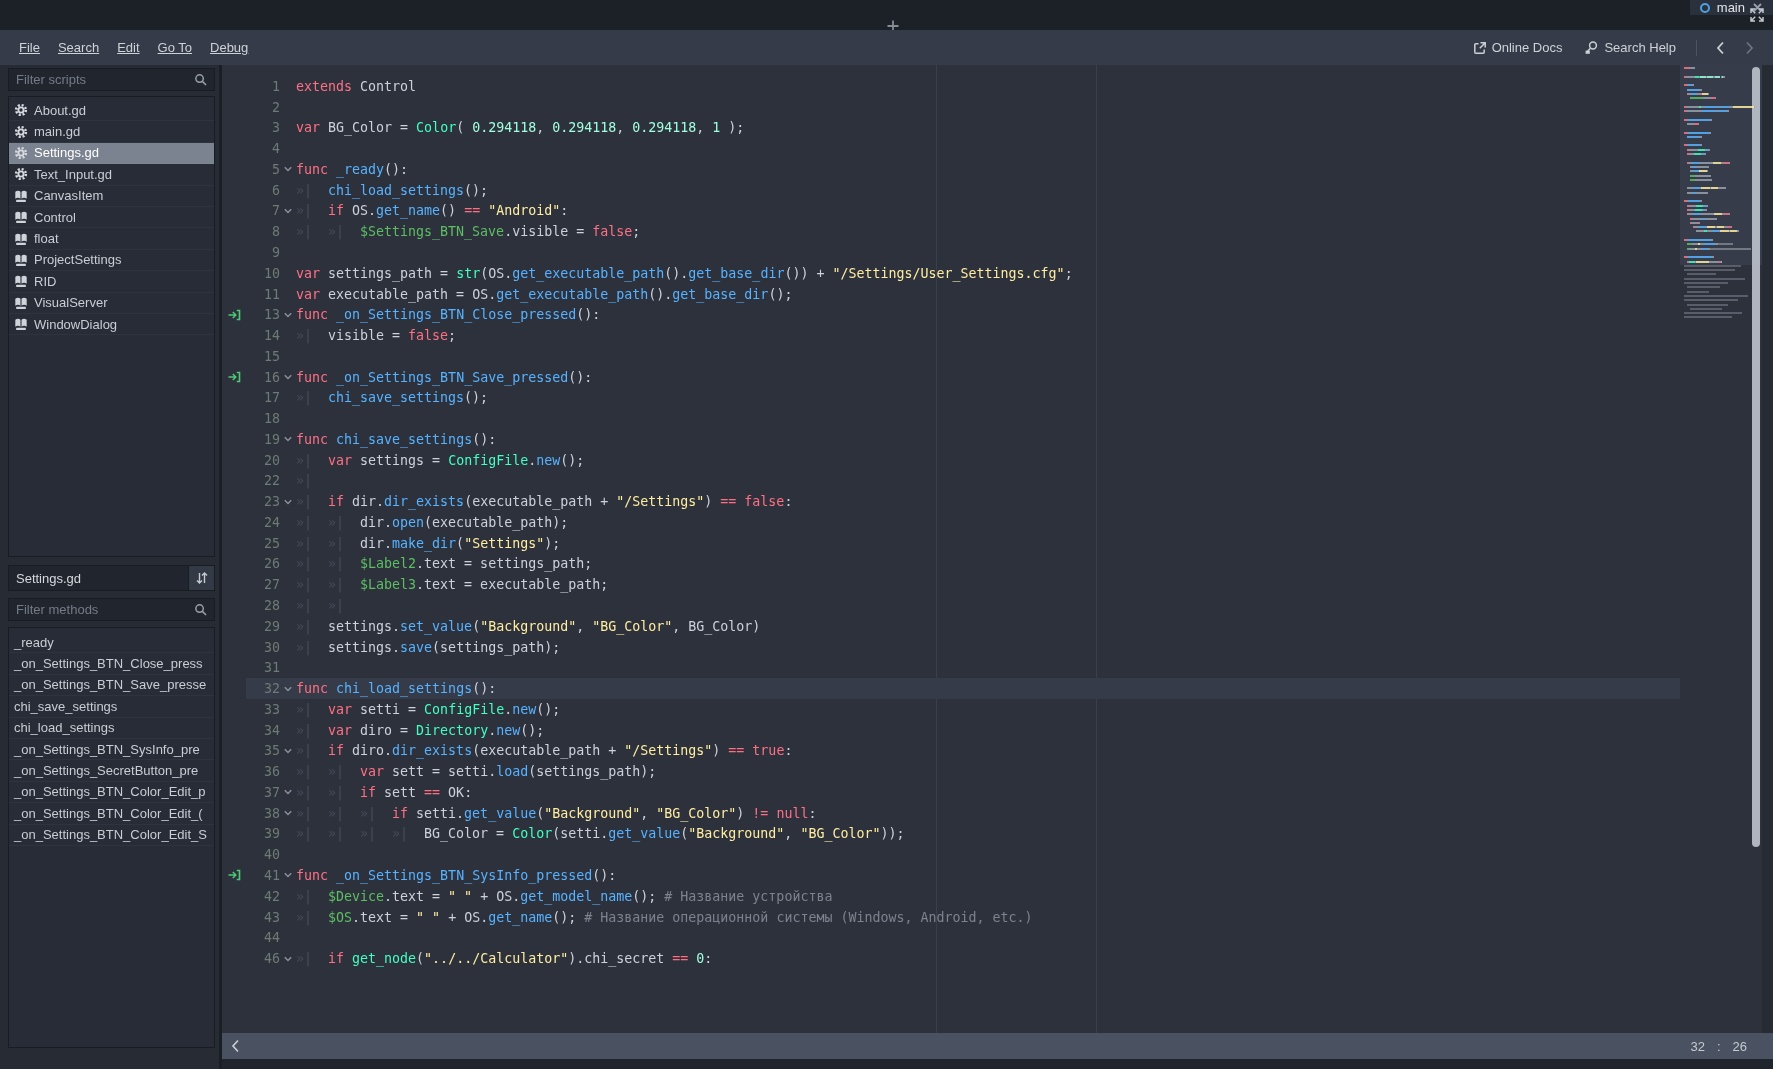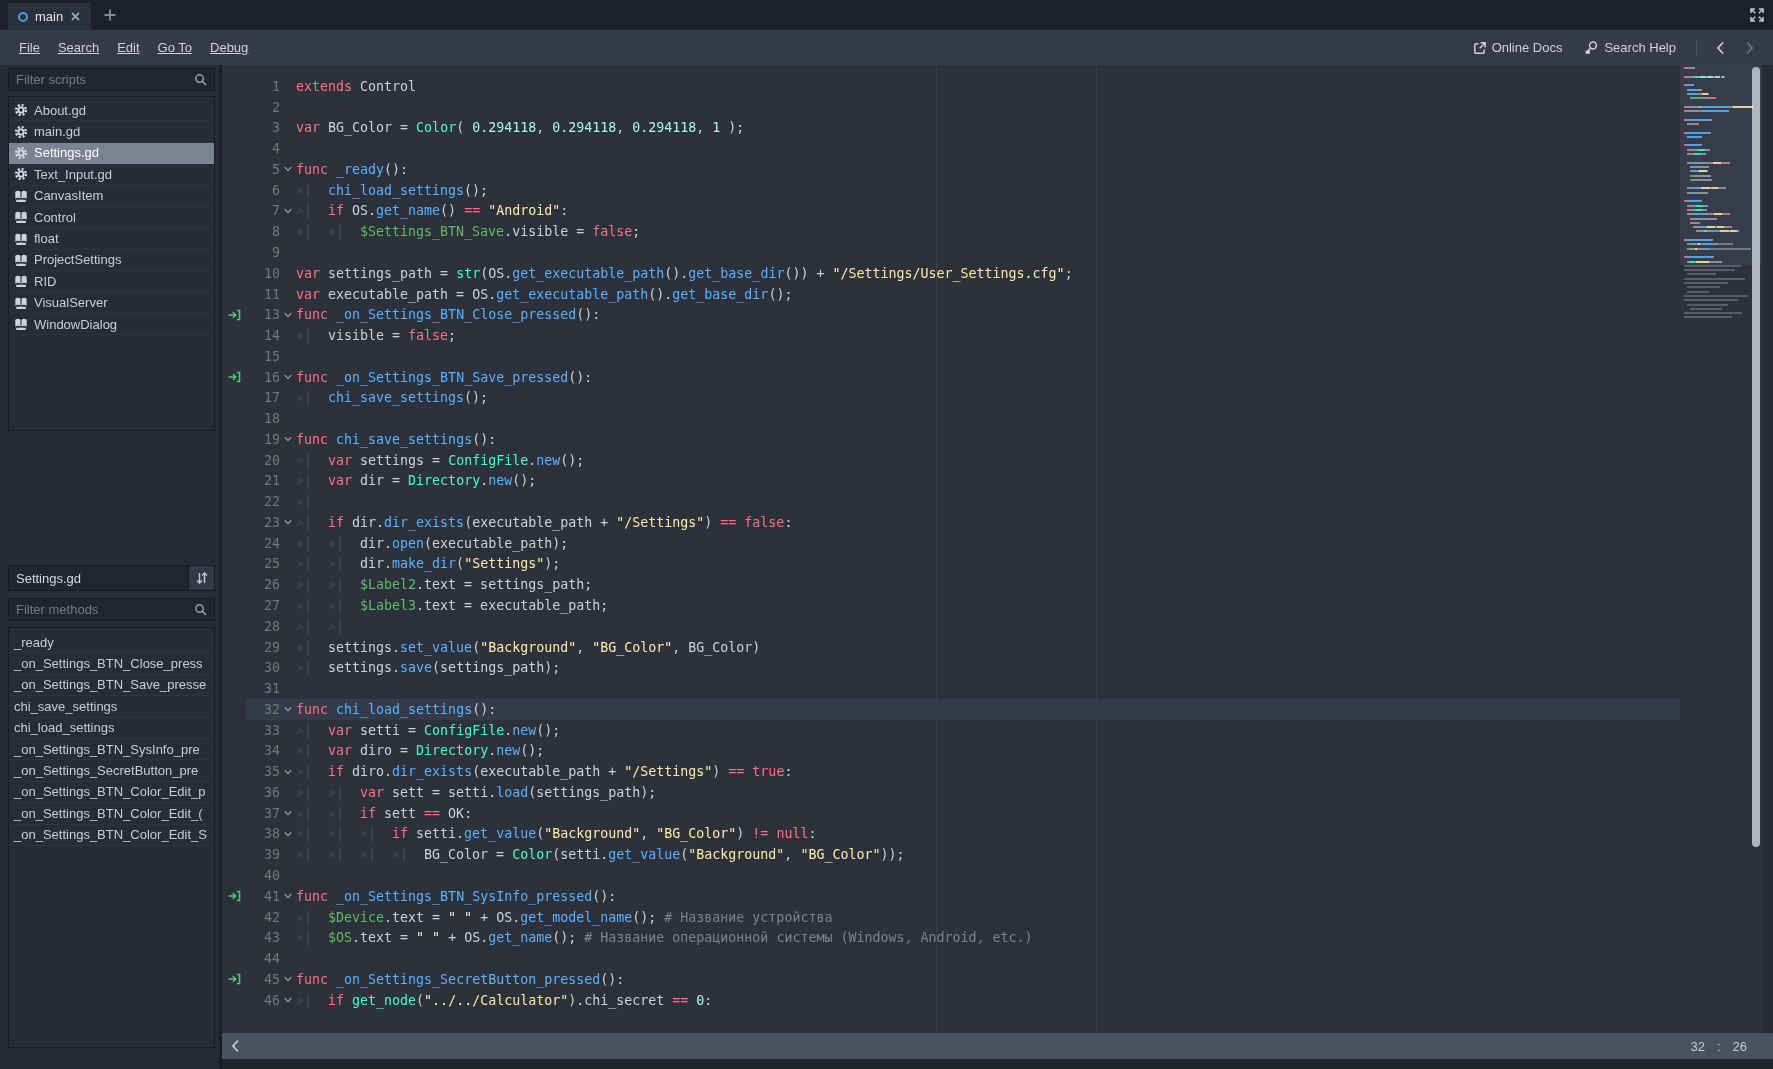--- a/index.html
+++ b/index.html
@@ -1,18 +1,18 @@
 <!DOCTYPE html>
 <html style="--kw: #ff7085; --ty: #42ffc2; --fn: #57b3ff; --st: #ffeda1; --nu: #a1ffe0; --cm: #7d828e; --np: #5dbe63; --base: #ccd1dc;"><head>
 <meta charset="utf-8">
 <style>
   * { margin:0; padding:0; box-sizing:border-box; }
   html,body { width:1773px; height:1069px; overflow:hidden; background:#20242d; font-family:"Liberation Sans",sans-serif; }
   
-  .tabbar { position:absolute; top:0; left:0; right:0; height:30px; background:#1c2027; display:flex; align-items:flex-end; }
+  .tabbar { position:absolute; top:0; left:0; right:0; height:30px; background:#1c2027; display:flex; align-items:flex-end;flex-direction:column; }
   .tab { height:27px; margin-left:8px; background:#2a303c; display:flex; align-items:center; padding:0 10px; gap:7px; color:#e2e5ea; font-size:13px; }
   .tab-circle { width:10px; height:10px; border:2px solid #4da1e0; border-radius:50%; }
   .newtab { margin-left:12px; align-self:center; margin-top:4px; }
   .fsbtn { position:absolute; right:8px; top:7px; }
   
   .menubar { position:absolute; top:30px; left:0; right:0; height:35px; background:#353b48; display:flex; align-items:center; color:#ced2d9; font-size:13px; padding-left:10px; }
   .menu-item { padding:0 9px;text-decoration:underline; }
   .menu-right { margin-left:auto; display:flex; align-items:center; gap:6px; padding-right:12px; }
   .mr-btn { display:flex; align-items:center; gap:5px; padding:0 8px; }
   .vsep { width:1px; height:16px; background:#4c5362; margin:0 6px; }
@@ -119,21 +119,21 @@
 </div>
 
 <div class="sidebar">
   <div class="s-input" style="top:3px">
     <span class="ph">Filter scripts</span>
     <svg width="13" height="13" viewBox="0 0 14 14" fill="none" stroke="#9aa0aa" stroke-width="1.6">
         <circle cx="6" cy="6" r="4"></circle>
         <line x1="9" y1="9" x2="13" y2="13"></line>
       </svg>
   </div>
-  <div class="panel" style="top:31px; height:335px; padding-top:3px;" id="script-list">
+  <div class="panel" style="top:31px; height:461px; padding-top:3px;" id="script-list">
       <div class="li">
         <svg width="14" height="14" viewBox="0 0 16 16">
           <circle cx="8" cy="8" r="5.6" fill="none" stroke="#d6d9df" stroke-width="2.8" stroke-dasharray="2.4 2.0"></circle>
           <circle cx="8" cy="8" r="4.1" fill="#d6d9df"></circle>
           <circle cx="8" cy="8" r="1.9" fill="#272c36"></circle>
         </svg>
         <span>About.gd</span>
       </div>
       <div class="li">
         <svg width="14" height="14" viewBox="0 0 16 16">
@@ -301,21 +301,20 @@
               <path d="M8.8 1.5 H11.5 V10.5 H8.8" stroke="#4ec975" stroke-width="1.6" fill="none"></path>
             </svg></span><span class="lnum">16</span><span class="lfold"><svg width="10" height="10" viewBox="0 0 10 10">
               <path d="M1.8 3.2 L5 6.4 L8.2 3.2" stroke="#8b929d" stroke-width="1.4" fill="none"></path>
             </svg></span><span class="lcode"><span class="tk-k">func</span><span class="tk-b"> </span><span class="tk-f">_on_Settings_BTN_Save_pressed</span><span class="tk-b">():</span></span></div>
         <div class="line"><span class="lconn"></span><span class="lnum">17</span><span class="lfold"></span><span class="lcode"><span class="tabmark">»|</span><span class="tk-f">chi_save_settings</span><span class="tk-b">();</span></span></div>
         <div class="line"><span class="lconn"></span><span class="lnum">18</span><span class="lfold"></span><span class="lcode"></span></div>
         <div class="line"><span class="lconn"></span><span class="lnum">19</span><span class="lfold"><svg width="10" height="10" viewBox="0 0 10 10">
               <path d="M1.8 3.2 L5 6.4 L8.2 3.2" stroke="#8b929d" stroke-width="1.4" fill="none"></path>
             </svg></span><span class="lcode"><span class="tk-k">func</span><span class="tk-b"> </span><span class="tk-f">chi_save_settings</span><span class="tk-b">():</span></span></div>
         <div class="line"><span class="lconn"></span><span class="lnum">20</span><span class="lfold"></span><span class="lcode"><span class="tabmark">»|</span><span class="tk-k">var</span><span class="tk-b"> settings = </span><span class="tk-t">ConfigFile</span><span class="tk-b">.</span><span class="tk-f">new</span><span class="tk-b">();</span></span></div>
-        <div class="line"><span class="lconn"></span><span class="lnum">21</span><span class="lfold"></span><span class="lcode"><span class="tabmark">»|</span><span class="tk-k">var</span><span class="tk-b"> dir = </span><span class="tk-t">Directory</span><span class="tk-b">.</span><span class="tk-f">new</span><span class="tk-b">();</span></span></div>
         <div class="line"><span class="lconn"></span><span class="lnum">22</span><span class="lfold"></span><span class="lcode"><span class="tabmark">»|</span></span></div>
         <div class="line"><span class="lconn"></span><span class="lnum">23</span><span class="lfold"><svg width="10" height="10" viewBox="0 0 10 10">
               <path d="M1.8 3.2 L5 6.4 L8.2 3.2" stroke="#8b929d" stroke-width="1.4" fill="none"></path>
             </svg></span><span class="lcode"><span class="tabmark">»|</span><span class="tk-k">if</span><span class="tk-b"> dir.</span><span class="tk-f">dir_exists</span><span class="tk-b">(executable_path + </span><span class="tk-s">"/Settings"</span><span class="tk-b">) </span><span class="tk-k">==</span><span class="tk-b"> </span><span class="tk-k">false</span><span class="tk-b">:</span></span></div>
         <div class="line"><span class="lconn"></span><span class="lnum">24</span><span class="lfold"></span><span class="lcode"><span class="tabmark">»|</span><span class="tabmark">»|</span><span class="tk-b">dir.</span><span class="tk-f">open</span><span class="tk-b">(executable_path);</span></span></div>
         <div class="line"><span class="lconn"></span><span class="lnum">25</span><span class="lfold"></span><span class="lcode"><span class="tabmark">»|</span><span class="tabmark">»|</span><span class="tk-b">dir.</span><span class="tk-f">make_dir</span><span class="tk-b">(</span><span class="tk-s">"Settings"</span><span class="tk-b">);</span></span></div>
         <div class="line"><span class="lconn"></span><span class="lnum">26</span><span class="lfold"></span><span class="lcode"><span class="tabmark">»|</span><span class="tabmark">»|</span><span class="tk-g">$Label2</span><span class="tk-b">.text = settings_path;</span></span></div>
         <div class="line"><span class="lconn"></span><span class="lnum">27</span><span class="lfold"></span><span class="lcode"><span class="tabmark">»|</span><span class="tabmark">»|</span><span class="tk-g">$Label3</span><span class="tk-b">.text = executable_path;</span></span></div>
         <div class="line"><span class="lconn"></span><span class="lnum">28</span><span class="lfold"></span><span class="lcode"><span class="tabmark">»|</span><span class="tabmark">»|</span></span></div>
         <div class="line"><span class="lconn"></span><span class="lnum">29</span><span class="lfold"></span><span class="lcode"><span class="tabmark">»|</span><span class="tk-b">settings.</span><span class="tk-f">set_value</span><span class="tk-b">(</span><span class="tk-s">"Background"</span><span class="tk-b">, </span><span class="tk-s">"BG_Color"</span><span class="tk-b">, BG_Color)</span></span></div>
@@ -340,26 +339,20 @@
         <div class="line"><span class="lconn"></span><span class="lnum">40</span><span class="lfold"></span><span class="lcode"></span></div>
         <div class="line"><span class="lconn"><svg width="13" height="12" viewBox="0 0 13 12">
               <path d="M0.5 6 H7.5 M4.8 3 L7.8 6 L4.8 9" stroke="#4ec975" stroke-width="1.5" fill="none"></path>
               <path d="M8.8 1.5 H11.5 V10.5 H8.8" stroke="#4ec975" stroke-width="1.6" fill="none"></path>
             </svg></span><span class="lnum">41</span><span class="lfold"><svg width="10" height="10" viewBox="0 0 10 10">
               <path d="M1.8 3.2 L5 6.4 L8.2 3.2" stroke="#8b929d" stroke-width="1.4" fill="none"></path>
             </svg></span><span class="lcode"><span class="tk-k">func</span><span class="tk-b"> </span><span class="tk-f">_on_Settings_BTN_SysInfo_pressed</span><span class="tk-b">():</span></span></div>
         <div class="line"><span class="lconn"></span><span class="lnum">42</span><span class="lfold"></span><span class="lcode"><span class="tabmark">»|</span><span class="tk-g">$Device</span><span class="tk-b">.text = </span><span class="tk-s">" "</span><span class="tk-b"> + OS.</span><span class="tk-f">get_model_name</span><span class="tk-b">(); </span><span class="tk-c"># Название устройства</span></span></div>
         <div class="line"><span class="lconn"></span><span class="lnum">43</span><span class="lfold"></span><span class="lcode"><span class="tabmark">»|</span><span class="tk-g">$OS</span><span class="tk-b">.text = </span><span class="tk-s">" "</span><span class="tk-b"> + OS.</span><span class="tk-f">get_name</span><span class="tk-b">(); </span><span class="tk-c"># Название операционной системы (Windows, Android, etc.)</span></span></div>
         <div class="line"><span class="lconn"></span><span class="lnum">44</span><span class="lfold"></span><span class="lcode"></span></div>
-        <div class="line"><span class="lconn"><svg width="13" height="12" viewBox="0 0 13 12">
-              <path d="M0.5 6 H7.5 M4.8 3 L7.8 6 L4.8 9" stroke="#4ec975" stroke-width="1.5" fill="none"></path>
-              <path d="M8.8 1.5 H11.5 V10.5 H8.8" stroke="#4ec975" stroke-width="1.6" fill="none"></path>
-            </svg></span><span class="lnum">45</span><span class="lfold"><svg width="10" height="10" viewBox="0 0 10 10">
-              <path d="M1.8 3.2 L5 6.4 L8.2 3.2" stroke="#8b929d" stroke-width="1.4" fill="none"></path>
-            </svg></span><span class="lcode"><span class="tk-k">func</span><span class="tk-b"> </span><span class="tk-f">_on_Settings_SecretButton_pressed</span><span class="tk-b">():</span></span></div>
         <div class="line"><span class="lconn"></span><span class="lnum">46</span><span class="lfold"><svg width="10" height="10" viewBox="0 0 10 10">
               <path d="M1.8 3.2 L5 6.4 L8.2 3.2" stroke="#8b929d" stroke-width="1.4" fill="none"></path>
             </svg></span><span class="lcode"><span class="tabmark">»|</span><span class="tk-k">if</span><span class="tk-b"> </span><span class="tk-t">get_node</span><span class="tk-b">(</span><span class="tk-s">"../../Calculator"</span><span class="tk-b">).chi_secret </span><span class="tk-k">==</span><span class="tk-b"> </span><span class="tk-n">0</span><span class="tk-b">:</span></span></div>
       </div>
   </div>
   <div class="minimap" id="minimap">
     <div class="mm-vp"></div>
     <div class="mm-track"></div>
     <div class="mm-grab"></div>
   <div class="mm-line" style="left: 4px; top: 2px; width: 5.11px; background: rgb(255, 112, 133); opacity: 0.85;"></div>

